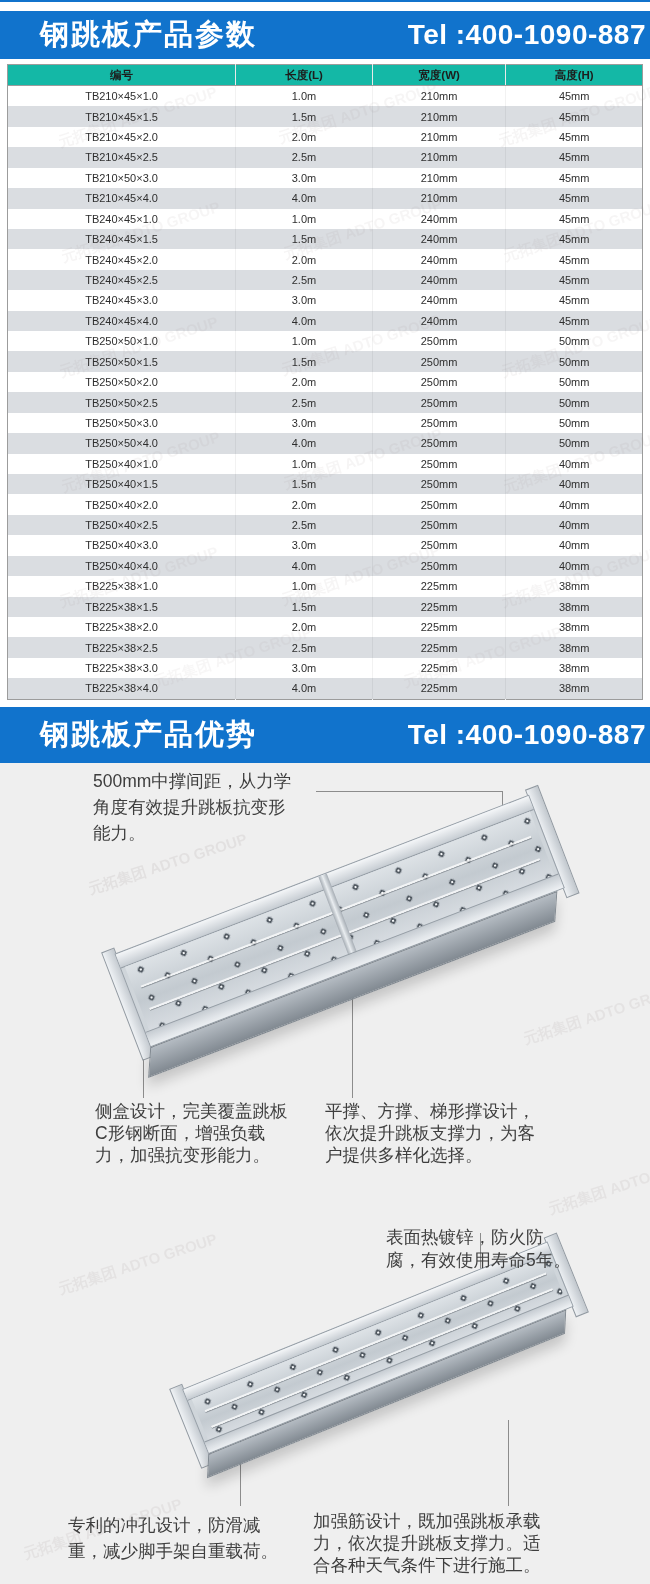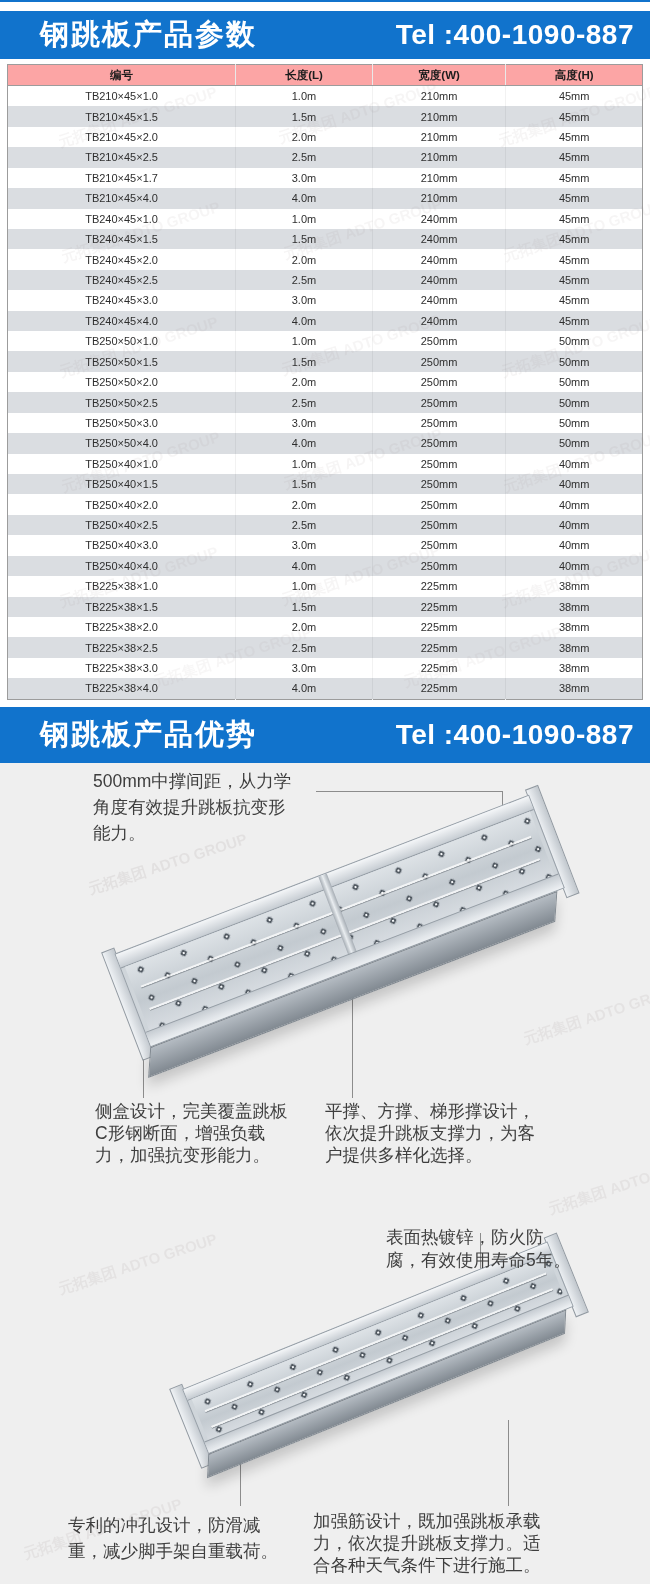--- a/index.html
+++ b/index.html
@@ -2,29 +2,29 @@
 <html><head>
 <meta charset="utf-8">
 <style>
   html,body{margin:0;padding:0;background:#fff;}
   .page{position:relative;width:650px;height:1584px;overflow:hidden;background:#fff;
         font-family:"Liberation Sans","DejaVu Sans",sans-serif;}
   .topline{position:absolute;left:0;top:0;width:650px;height:2px;background:#1173cc;}
   
   .band{position:absolute;left:0;width:650px;background:#1173cc;display:flex;
         align-items:center;justify-content:space-between;box-sizing:border-box;
-        padding:0 16px 0 40px;}
+        padding:0 4px 0 40px;}
   .band1{top:11px;height:48px;}
   .band2{top:707px;height:56px;}
   .band-title{color:#fff;font-size:29px;font-weight:bold;letter-spacing:2px;}
   .band-tel{color:#fff;font-size:28px;font-weight:bold;letter-spacing:0.5px;}
   
   .spec-table{position:absolute;left:7px;top:64px;width:636px;border-collapse:collapse;
               table-layout:fixed;border:1px solid #9c9c9c;}
-  .spec-table th{background:#fca5a5;color:#1d1d1d;font-size:11.5px;font-weight:600;
+  .spec-table th{background:#14b8a6;color:#1d1d1d;font-size:11.5px;font-weight:600;
                  height:20px;padding:0;text-align:center;border-left:1px solid #e9e9e9;
                  border-bottom:1px solid #9c9c9c;}
   .spec-table th:first-child{border-left:none;}
   .spec-table td{color:#2e2e2e;font-size:11px;height:20.43px;padding:0;text-align:center;
                  border-left:1px solid rgba(0,0,0,0.05);}
   .spec-table td:first-child{border-left:none;}
   .spec-table tbody tr:nth-child(even){background:#dadde1;}
   .spec-table tbody tr:nth-child(odd){background:#ffffff;}
   .col-code{width:36%;} .col-len{width:21.5%;} .col-wid{width:21%;} .col-hei{width:21.5%;}
   
@@ -123,21 +123,21 @@
           <td>210mm</td>
           <td>45mm</td>
         </tr>
         <tr>
           <td>TB210×45×2.5</td>
           <td>2.5m</td>
           <td>210mm</td>
           <td>45mm</td>
         </tr>
         <tr>
-          <td>TB210×45×1.7</td>
+          <td>TB210×50×3.0</td>
           <td>3.0m</td>
           <td>210mm</td>
           <td>45mm</td>
         </tr>
         <tr>
           <td>TB210×45×4.0</td>
           <td>4.0m</td>
           <td>210mm</td>
           <td>45mm</td>
         </tr>

